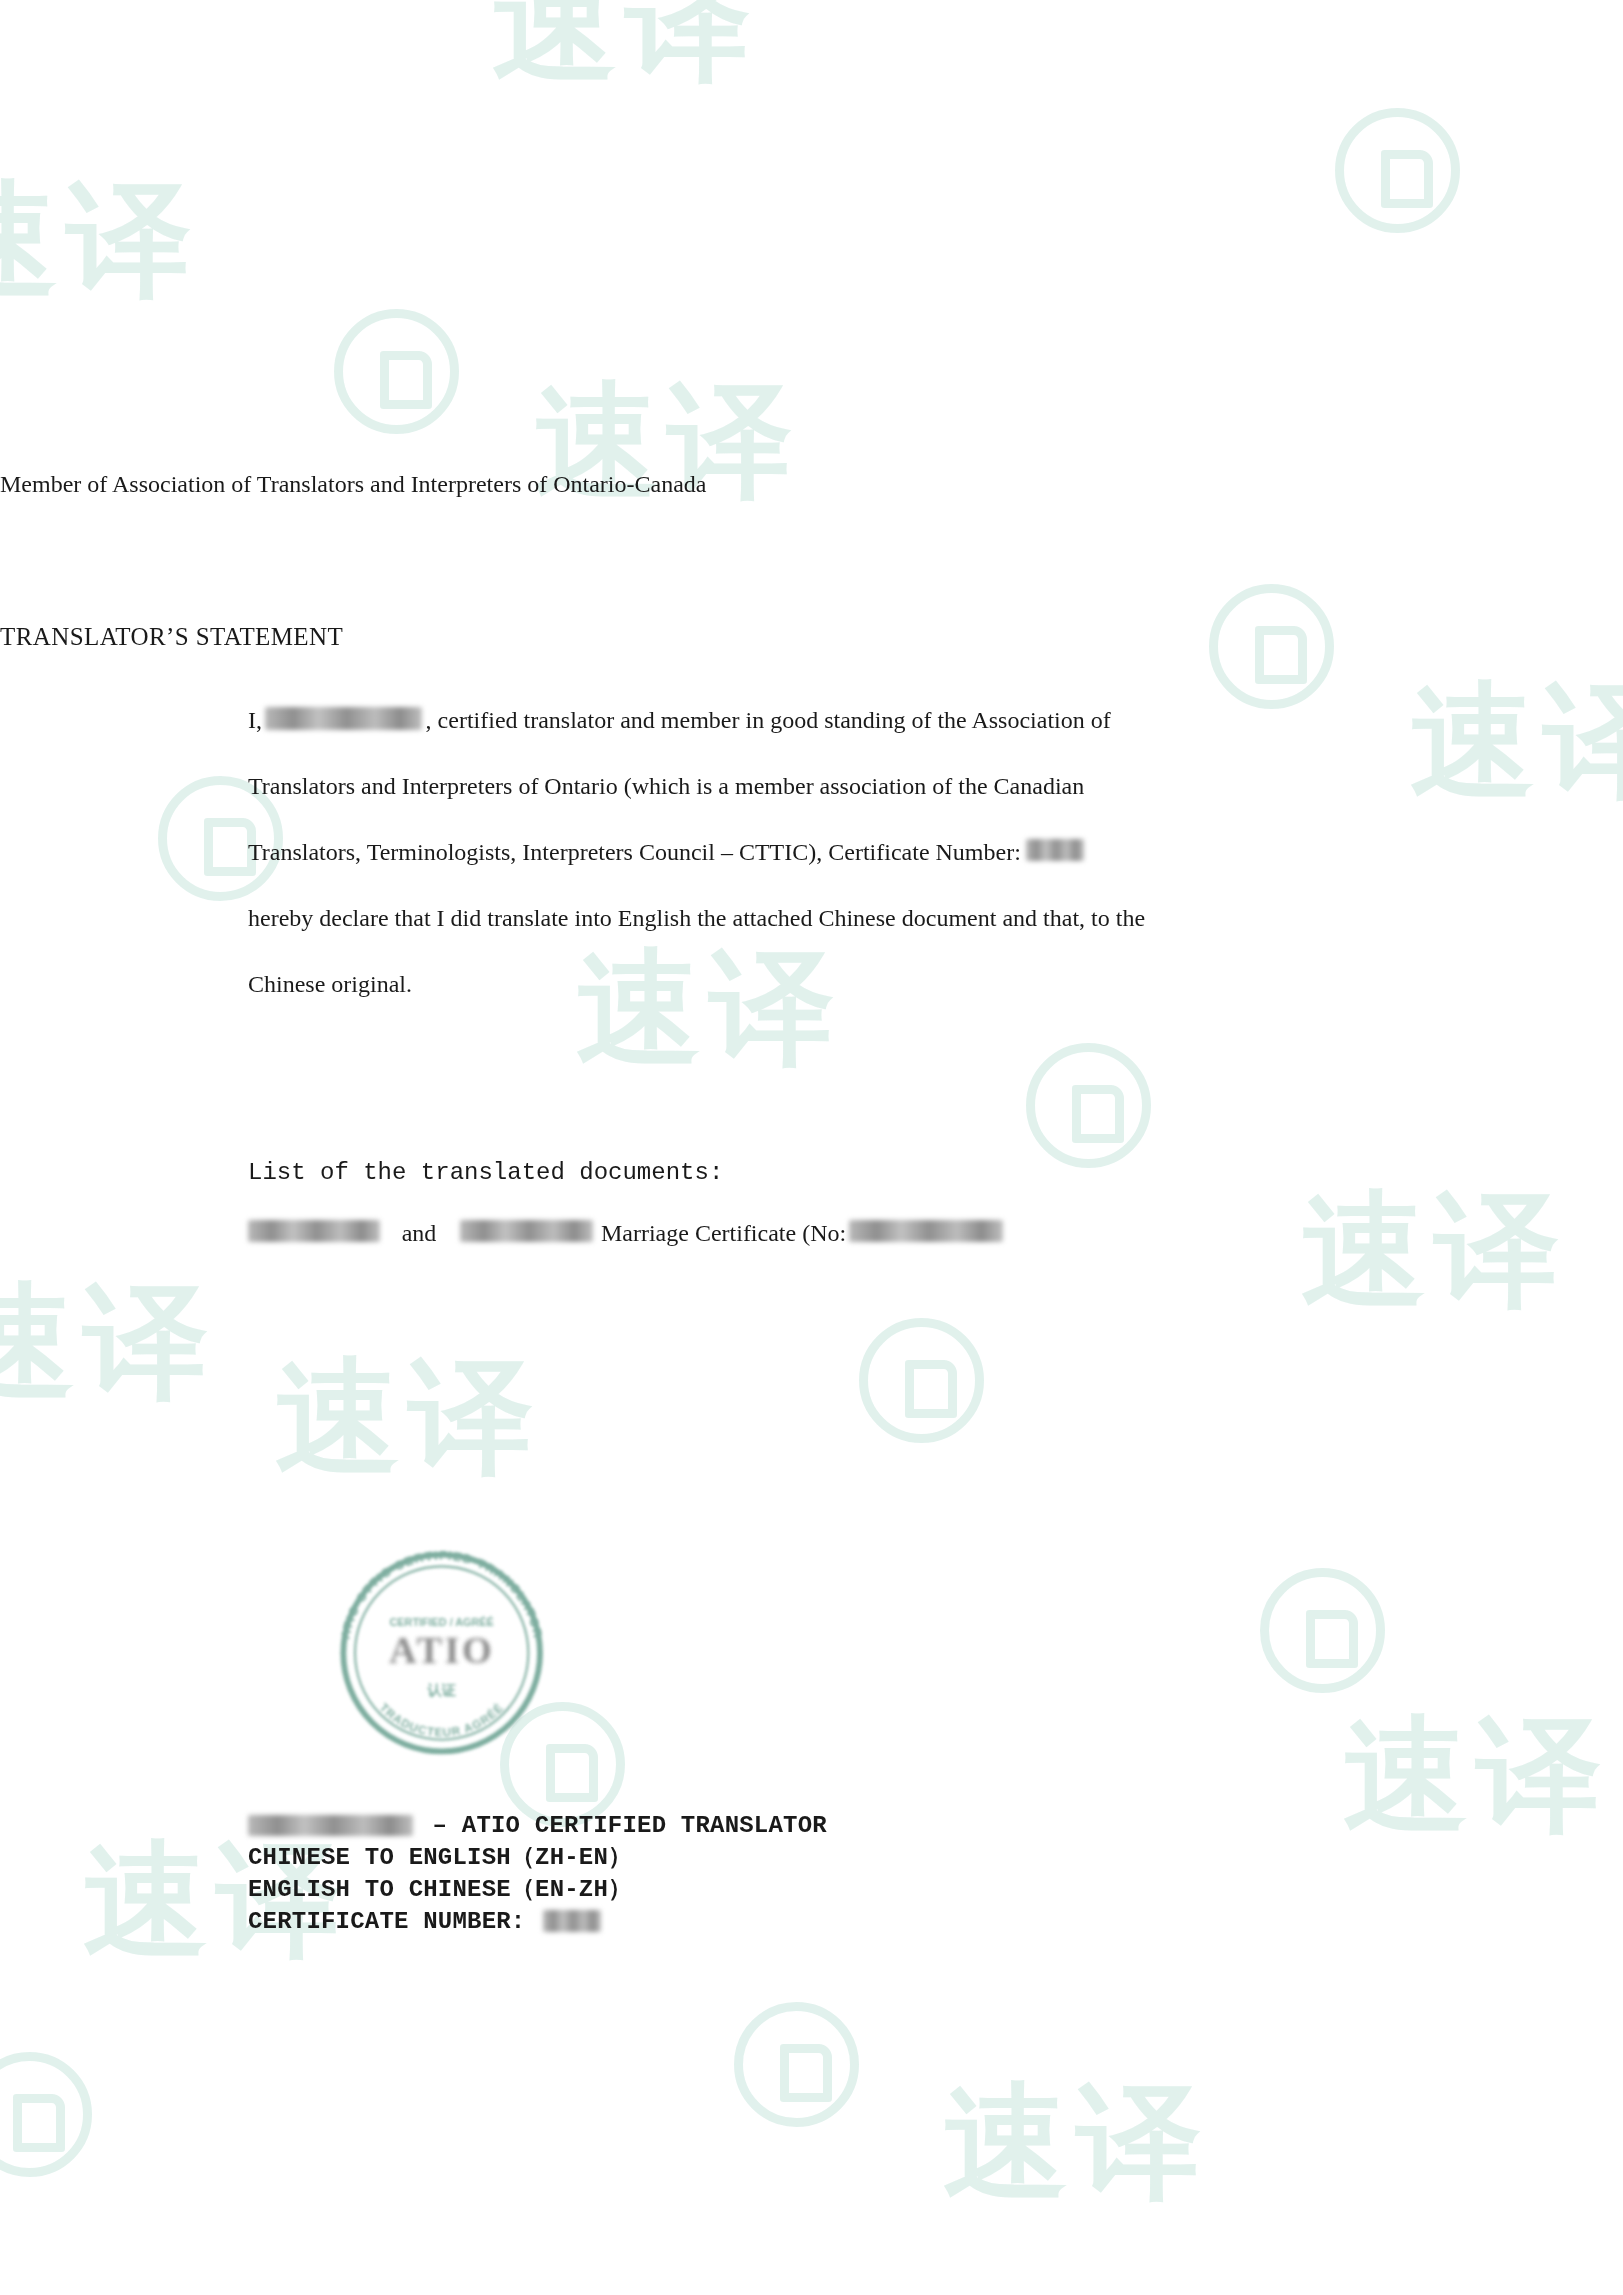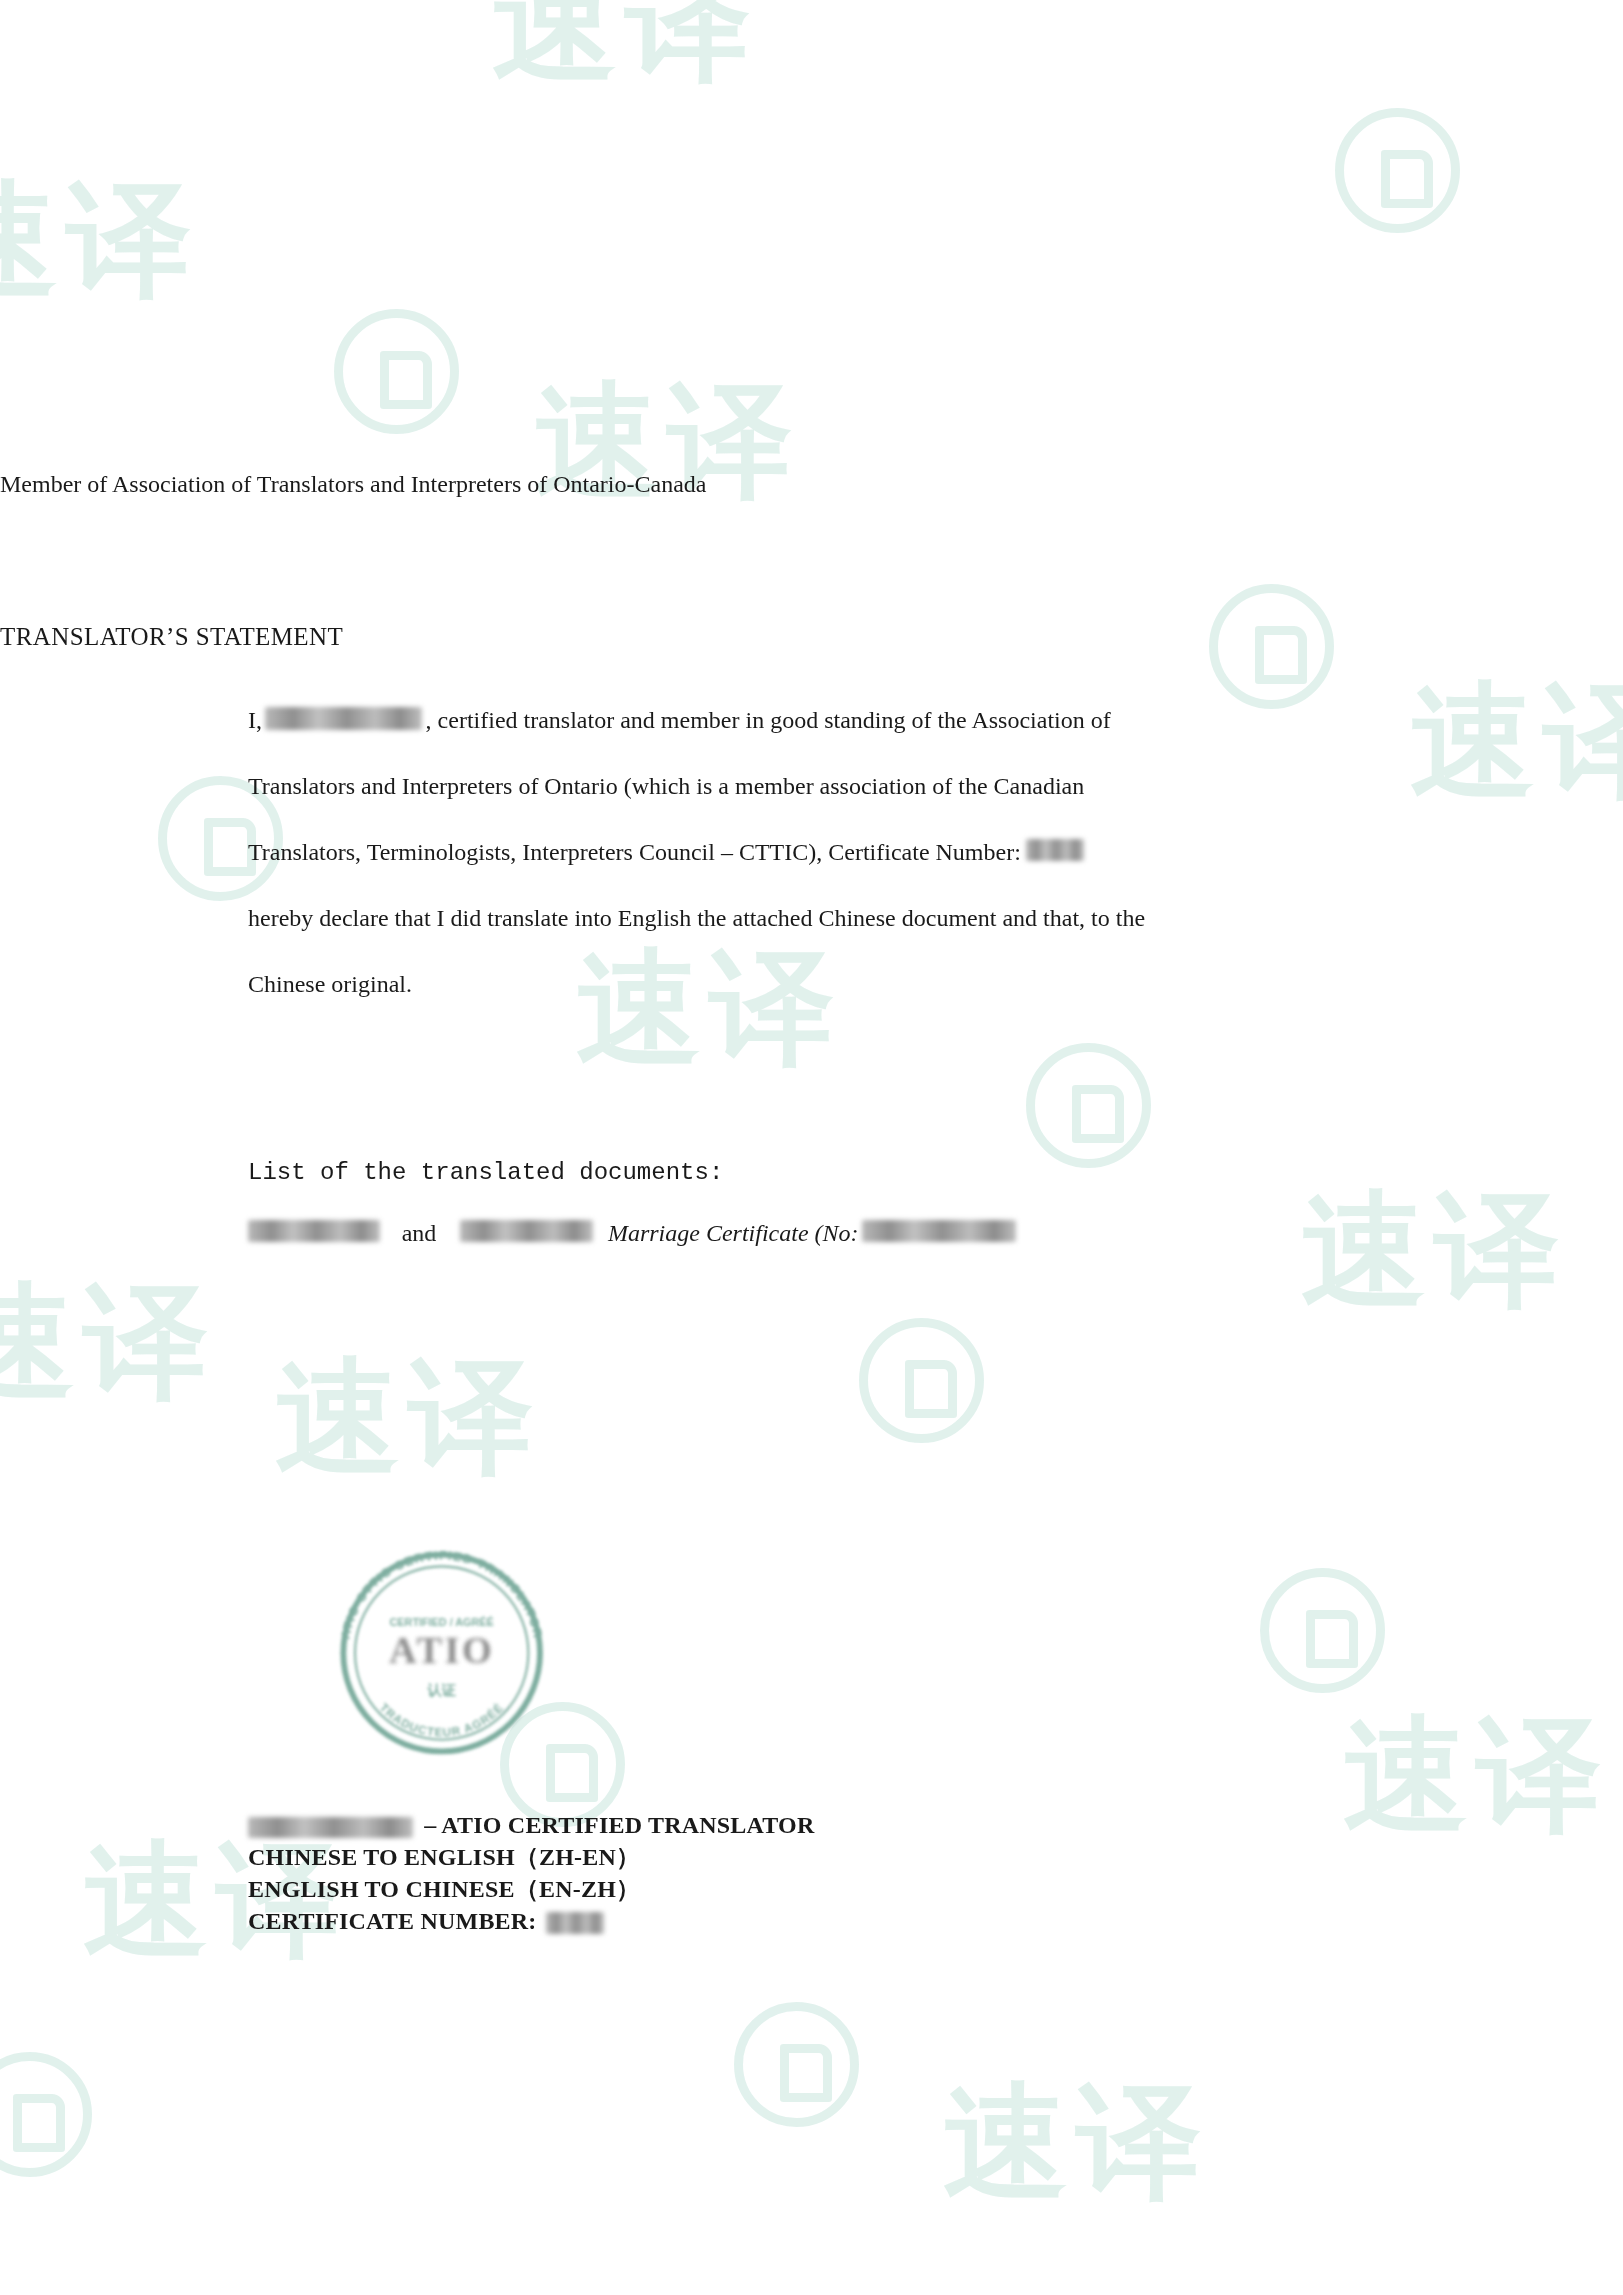--- a/index.html
+++ b/index.html
@@ -127,21 +127,21 @@
     height: 250px;
     z-index: 1;
   }
   #stamp svg { width: 100%; height: 100%; overflow: visible; }
 
   
   #signature-block {
     position: absolute;
     left: 248px;
     top: 1810px;
-    font-family: Liberation Serif, serif;
+    font-family: Liberation Mono, monospace;
     font-weight: 700;
     font-size: 24px;
     line-height: 1.33;
     letter-spacing: 0.2px;
   }
   #signature-block .sig-row { white-space: nowrap; }
 </style>
 </head>
 <body>
 
@@ -231,21 +231,21 @@
     <div class="body-row">
       <span>List of the translated documents:</span>
     </div>
   </div>
 
   <div class="body-block" id="list-item">
     <div class="body-row">
       <span class="redact r-p1"></span>
       <span style="margin:0 20px;">and</span>
       <span class="redact r-p2"></span>
-      <span style="margin-left:12px;font-style:italic;">Marriage Certificate (No:</span>
+      <span style="margin-left:5px;">Marriage Certificate (No:</span>
       <span class="redact r-no"></span>
     </div>
   </div>
 
   <div id="signature-block">
     <div class="sig-row">
       <span class="redact r-sig"></span>
       <span>– ATIO CERTIFIED TRANSLATOR</span>
     </div>
     <div class="sig-row">CHINESE TO ENGLISH（ZH-EN）</div>

